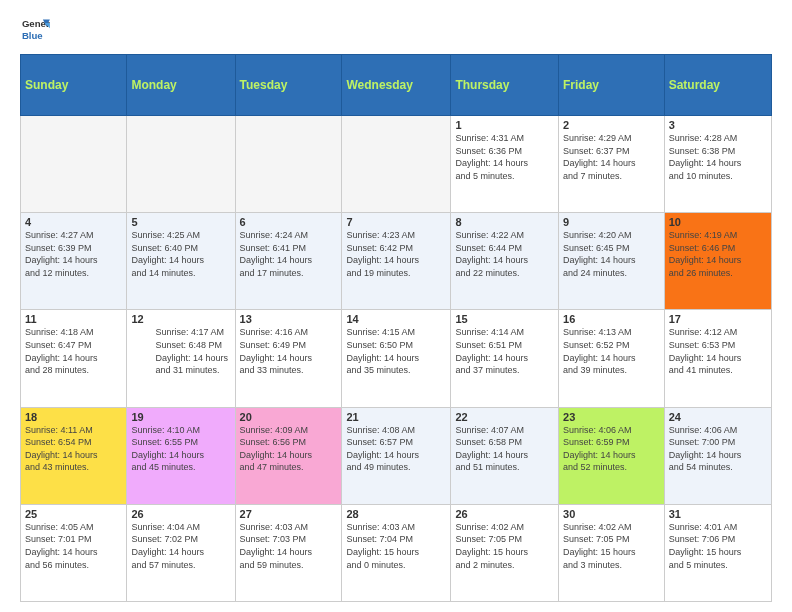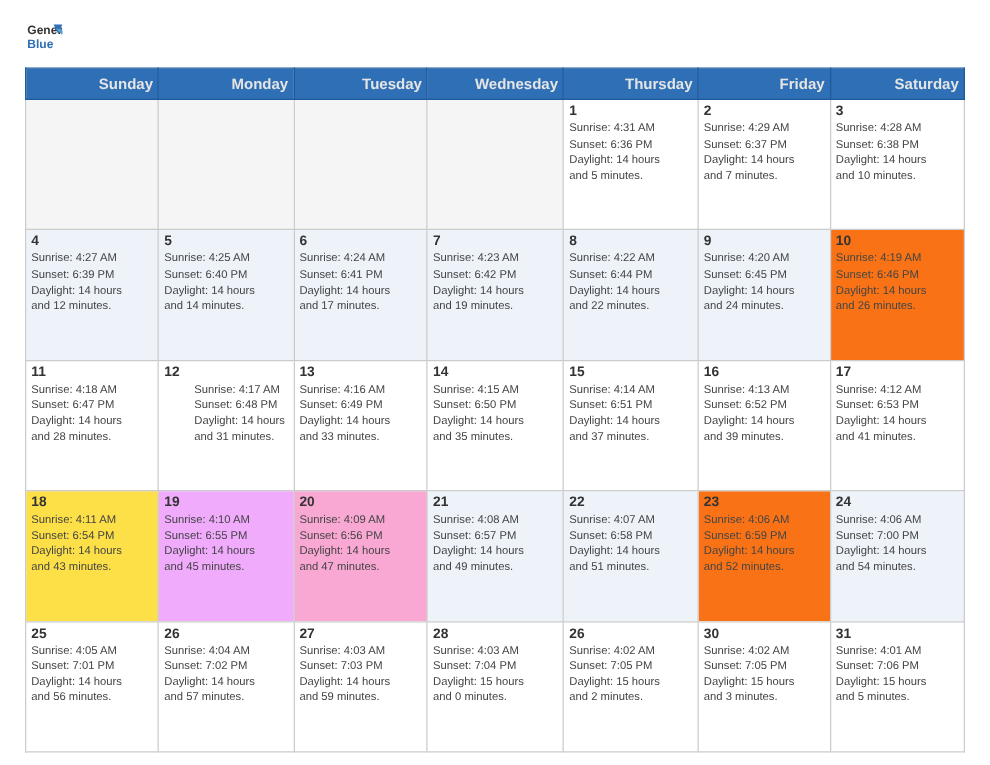--- a/index.html
+++ b/index.html
@@ -45,25 +45,25 @@
       font-size: 14px;
       color: #555;
     }
     table {
       width: 100%;
       border-collapse: collapse;
       flex: 1;
     }
     .day-header {
       background: #2e6fb5;
-      color: #e5e5e5;
+      color: #bef264;
       font-size: 12px;
       font-weight: bold;
-      padding: 5px 4px;
-      text-align: right;
+      padding: 23px 4px;
+      text-align: left;
       border: 1px solid #1e5a9a;
     }
     td {
       border: 1px solid #ccc;
       vertical-align: top;
       padding: 3px 4px;
       width: 113px;
       font-size: 9.5px;
       color: #333;
       background: #fff;
@@ -283,21 +283,21 @@
 Daylight: 14 hours
 and 49 minutes.</div>
           </td>
           <td style="background: rgb(238, 243, 250);">
             <span class="day-num">22</span>
             <div class="day-info" style="white-space: pre-line;">Sunrise: 4:07 AM
 Sunset: 6:58 PM
 Daylight: 14 hours
 and 51 minutes.</div>
           </td>
-          <td style="background: #f97316;">
+          <td style="background: #bef264;">
             <span class="day-num">23</span>
             <div class="day-info" style="white-space: pre-line;">Sunrise: 4:06 AM
 Sunset: 6:59 PM
 Daylight: 14 hours
 and 52 minutes.</div>
           </td>
           <td style="background: rgb(238, 243, 250);">
             <span class="day-num">24</span>
             <div class="day-info" style="white-space: pre-line;">Sunrise: 4:06 AM
 Sunset: 7:00 PM

